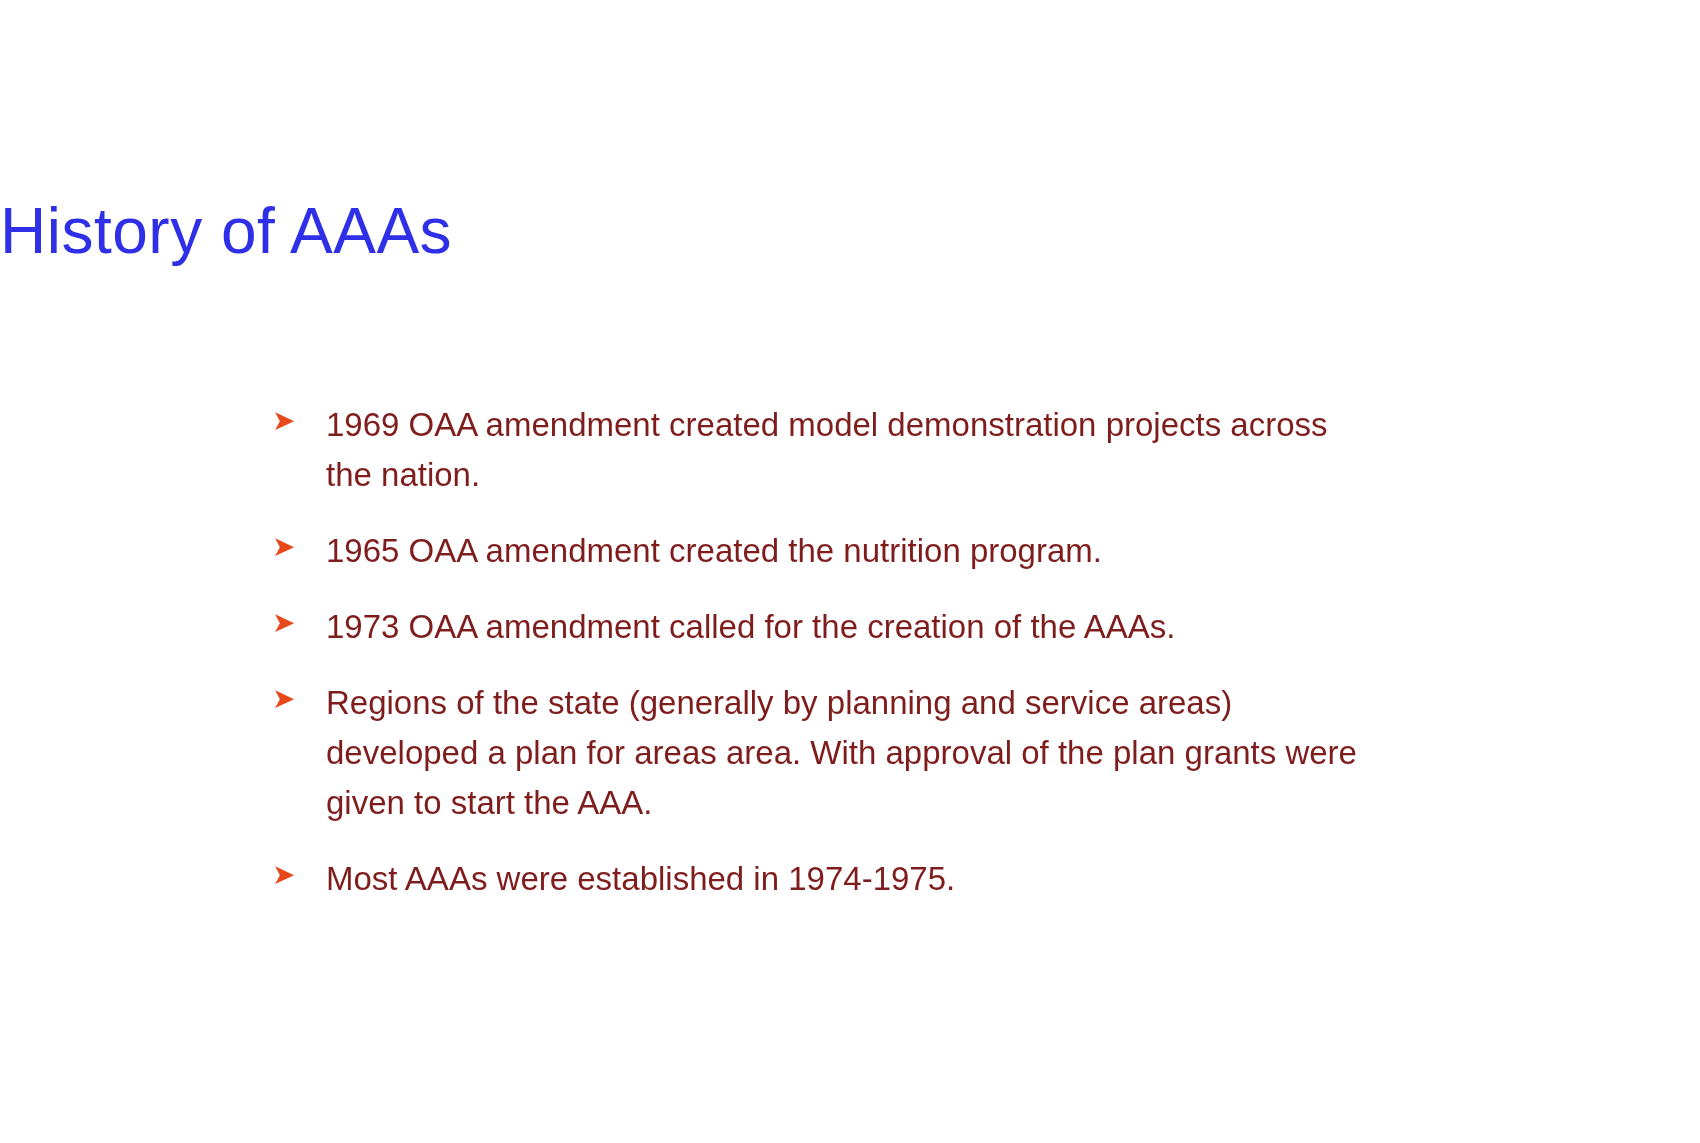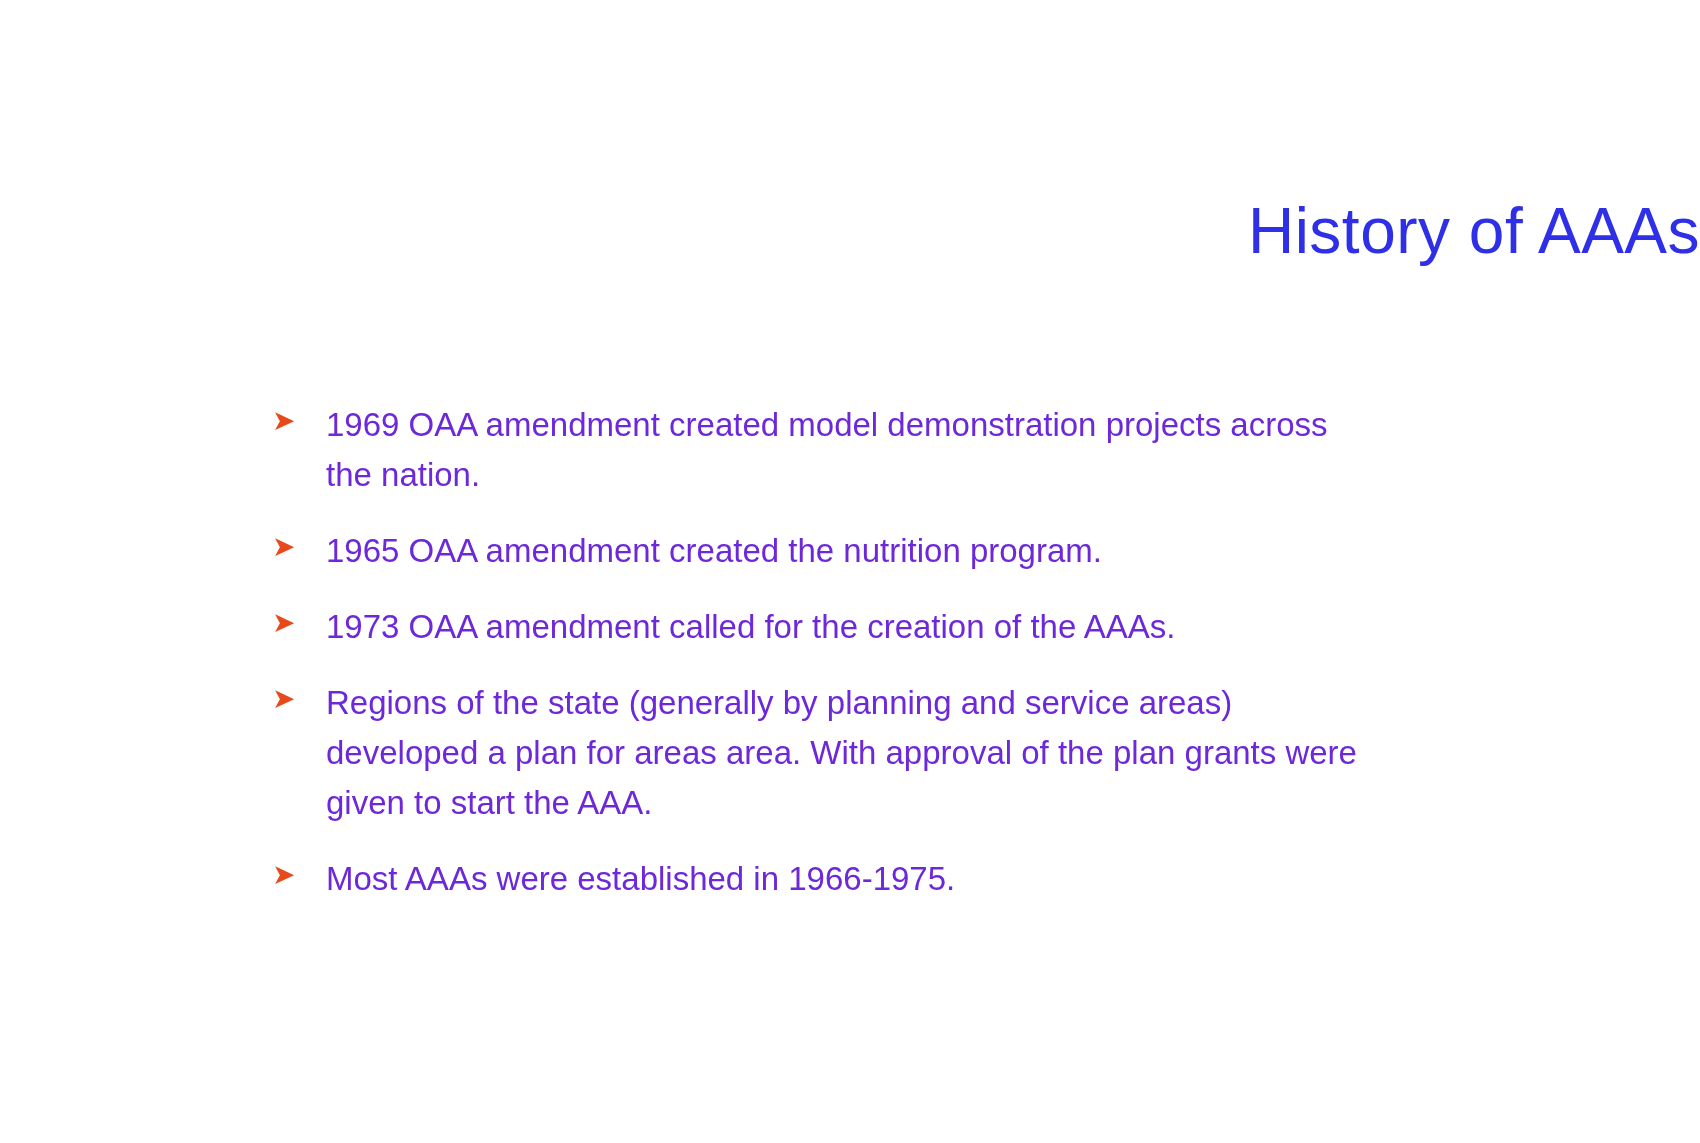--- a/index.html
+++ b/index.html
@@ -13,21 +13,21 @@
     height: 1143px;
     background: #ffffff;
     font-family: "Liberation Sans", sans-serif;
     overflow: hidden;
   }
   .slide-title {
     position: absolute;
     top: 196px;
     left: 0;
     width: 1700px;
-    text-align: right;
+    text-align: left;
     color: #2f2fe8;
     font-size: 64px;
     font-weight: 400;
     letter-spacing: 0.5px;
     line-height: 1.1;
   }
   .bullet-list {
     position: absolute;
     top: 400px;
     left: 268px;
@@ -43,21 +43,21 @@
     width: 58px;
     color: #e8491b;
     font-size: 28px;
     line-height: 42px;
     font-family: "DejaVu Sans", sans-serif;
     padding-left: 4px;
     box-sizing: border-box;
   }
   .bullet-text {
     flex: 1 1 auto;
-    color: #6d28d9;
+    color: #7f1d1d;
     font-size: 33px;
     line-height: 50px;
     font-weight: 400;
   }
 </style>
 </head>
 <body>
 
 <div class="slide">
 
@@ -80,17 +80,17 @@
       <span class="bullet-text">1973 OAA amendment called for the creation of the AAAs.</span>
     </div>
 
     <div class="bullet-item">
       <span class="bullet-marker">➤</span>
       <span class="bullet-text">Regions of the state (generally by planning and service areas) developed a plan for areas area. With approval of the plan grants were given to start the AAA.</span>
     </div>
 
     <div class="bullet-item">
       <span class="bullet-marker">➤</span>
-      <span class="bullet-text">Most AAAs were established in 1966-1975.</span>
+      <span class="bullet-text">Most AAAs were established in 1974-1975.</span>
     </div>
 
   </div>
 </div>
 
 </body></html>

